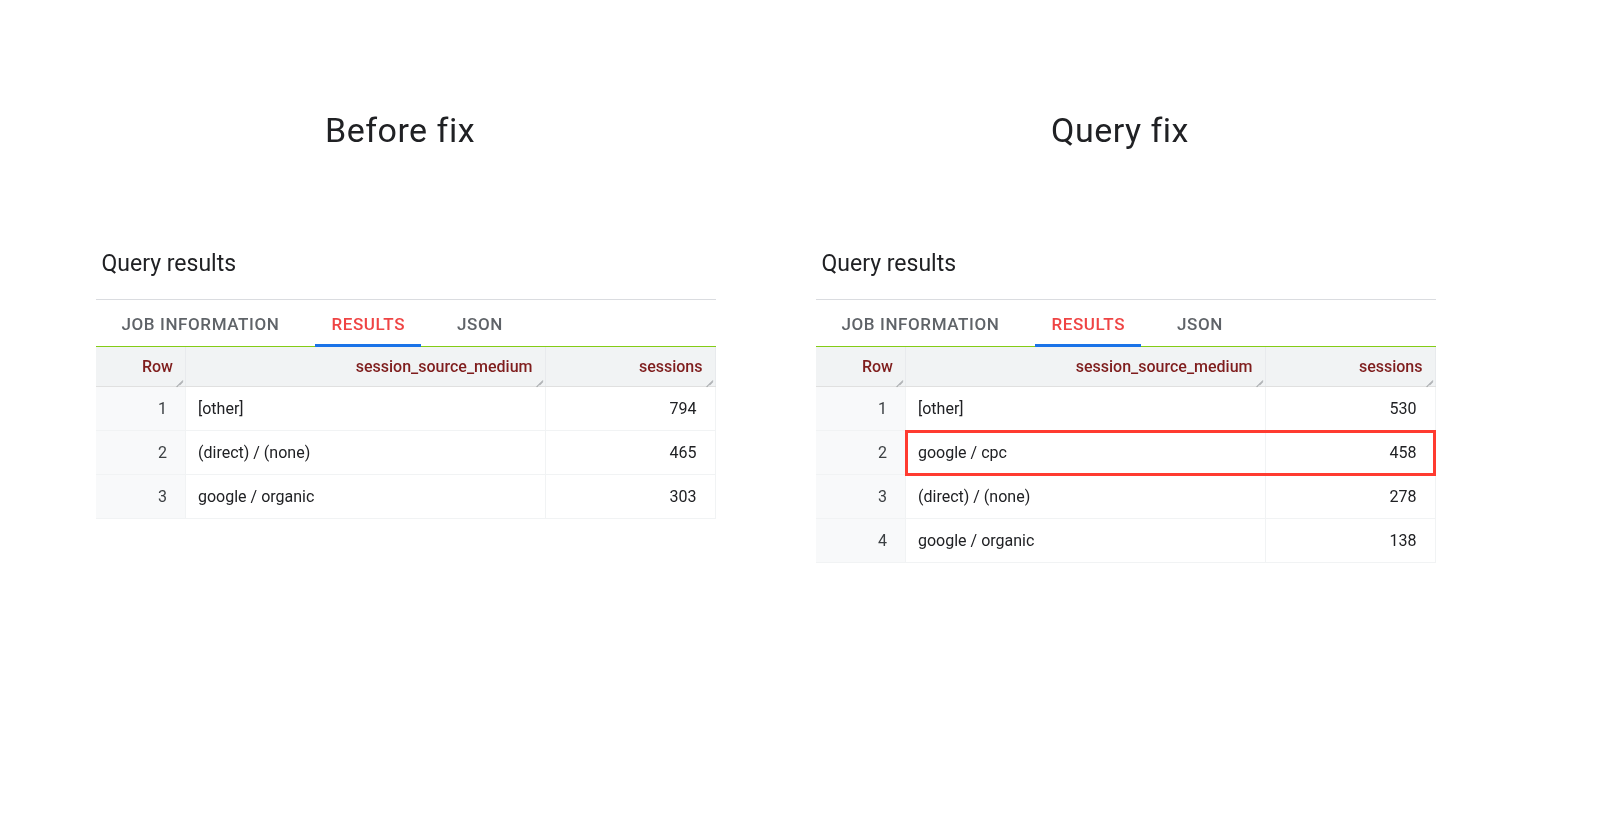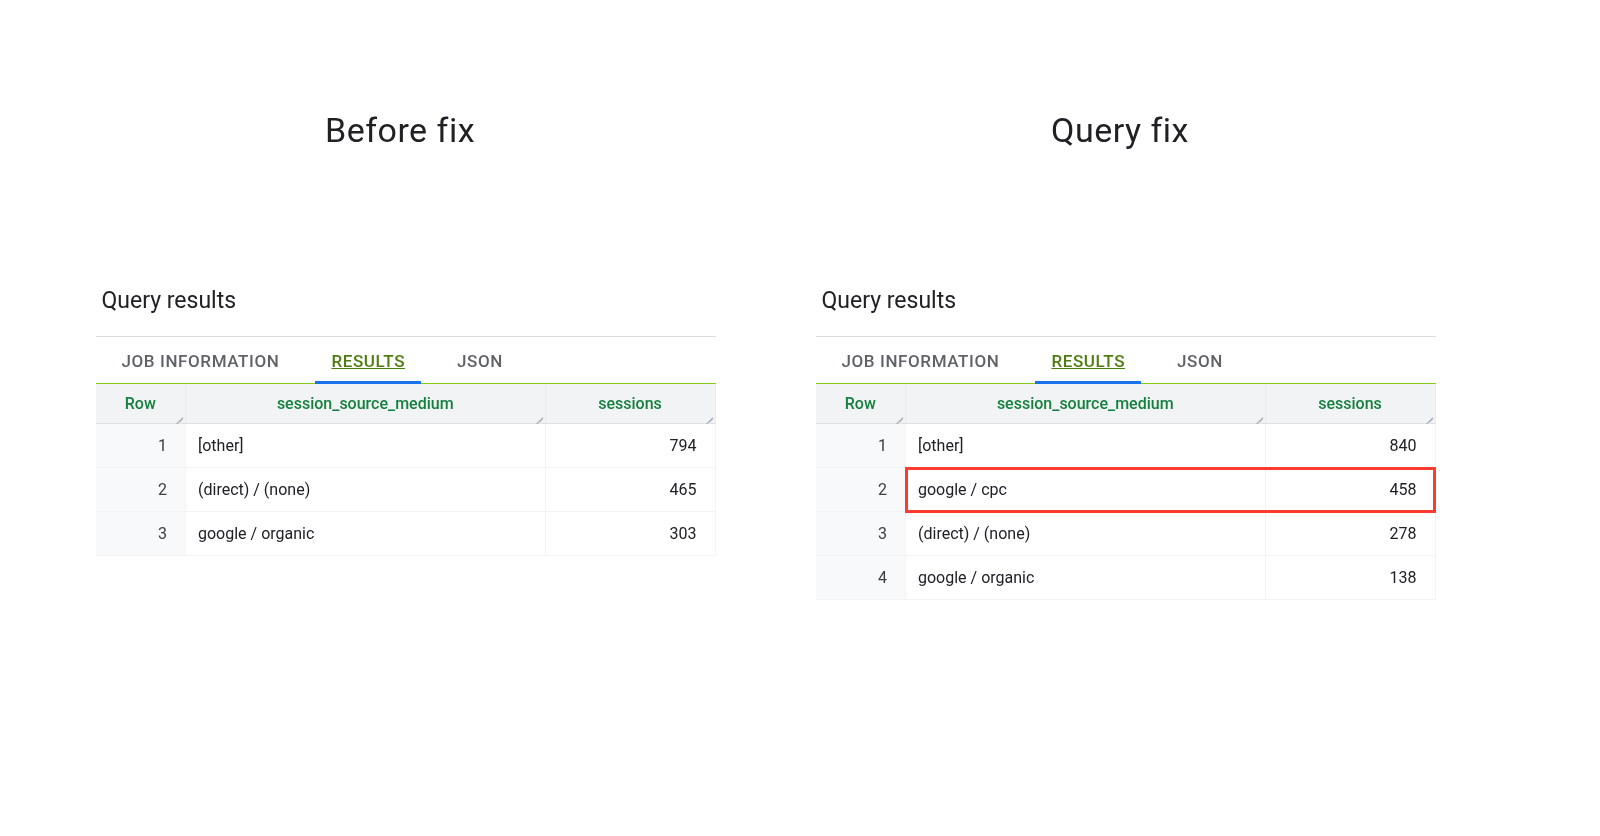--- a/index.html
+++ b/index.html
@@ -14,21 +14,20 @@
       display: flex;
       gap: 100px;
       padding: 110px 90px 0;
       justify-content: flex-start;
     }
     .panel {
       display: flex;
       flex-direction: column;
       align-items: center;
       width: 620px;
-      gap: 37px;
     }
     .panel-title {
       font-size: 34px;
       font-weight: 400;
       color: #202124;
       letter-spacing: 0.5px;
       margin-bottom: 100px;
     }
     .card {
       width: 100%;
@@ -48,42 +47,41 @@
     .tab {
       padding: 14px 26px 12px;
       font-size: 17px;
       font-weight: 500;
       letter-spacing: 0.6px;
       color: #5f6368;
       cursor: pointer;
       position: relative;
     }
     .tab.active {
-      color: #4d7c0f;
-      text-decoration: underline;
+      color: #ef4444;
     }
     .tab.active::after {
       content: "";
       position: absolute;
       left: 10px; right: 10px; bottom: -1px;
       height: 3px;
       background: #1a73e8;
     }
     table {
       width: 100%;
       border-collapse: collapse;
       table-layout: fixed;
     }
     th {
       background: #f1f3f4;
-      text-align: center;
+      text-align: right;
       font-weight: 500;
       font-size: 16px;
-      color: #15803d;
-      padding: 10px 20px;
+      color: #7f1d1d;
+      padding: 10px 12px;
       border-bottom: 1px solid #e0e0e0;
       border-right: 1px solid #e8eaed;
       position: relative;
     }
     th.col-row { width: 90px; }
     th.col-ssm { width: auto; }
     th.col-sessions { width: 170px; }
     .resize-handle {
       position: absolute;
       right: 2px; bottom: 2px;
@@ -197,21 +195,21 @@
               <th class="col-sessions">
                 <span>sessions</span>
                 <span class="resize-handle"></span>
               </th>
             </tr>
           </thead>
           <tbody>
             <tr>
               <td class="cell-row">1</td>
               <td class="cell-ssm">[other]</td>
-              <td class="cell-sessions">840</td>
+              <td class="cell-sessions">530</td>
             </tr>
             <tr id="hl-row">
               <td class="cell-row">2</td>
               <td class="cell-ssm">google / cpc</td>
               <td class="cell-sessions">458</td>
             </tr>
             <tr>
               <td class="cell-row">3</td>
               <td class="cell-ssm">(direct) / (none)</td>
               <td class="cell-sessions">278</td>

